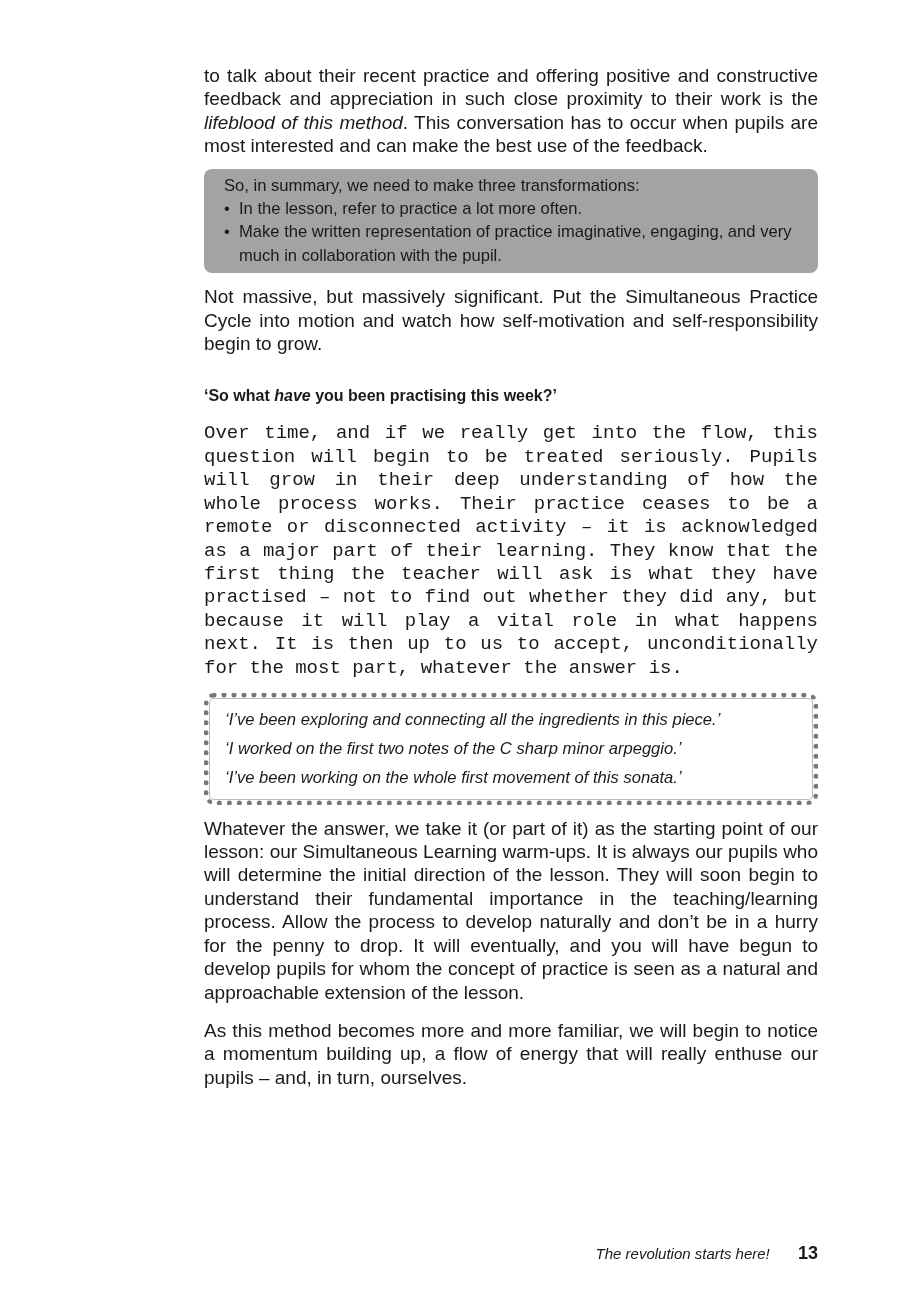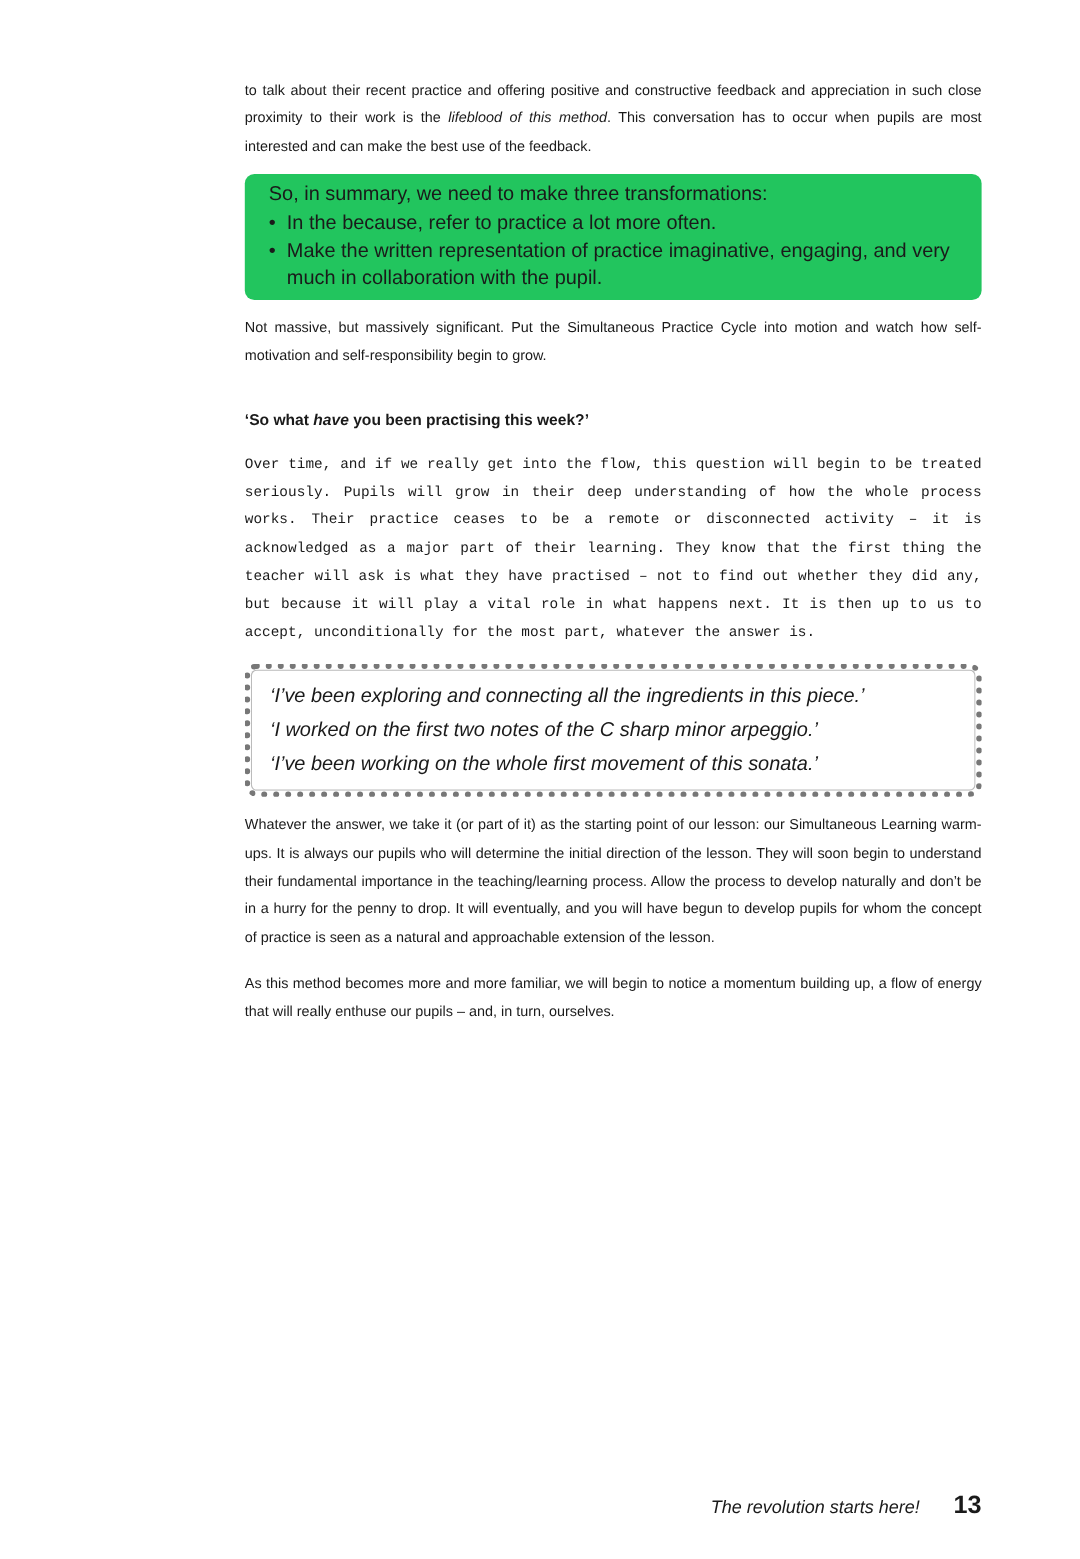--- a/index.html
+++ b/index.html
@@ -1,46 +1,46 @@
 <!DOCTYPE html>
 <html><head>
 <meta charset="utf-8">
 <style>
   html, body { margin: 0; padding: 0; background: #ffffff; }
   body { width: 900px; height: 1299px; position: relative; overflow: hidden;
          font-family: "Liberation Sans", sans-serif; color: #1a1a1a; }
   .page { position: absolute; left: 204px; top: 64px; width: 614px; }
-  p { margin: 0; font-size: 12px; line-height: 23.4px; text-align: justify; }
+  p { margin: 0; font-size: 19px; line-height: 23.4px; text-align: justify; }
   .p1 { margin-bottom: 11px; }
-  .summary { background: #22c55e; border-radius: 8px; padding: 5px 20px 6px 20px; margin-bottom: 12px; }
+  .summary { background: #a3a3a3; border-radius: 8px; padding: 5px 20px 6px 20px; margin-bottom: 12px; }
   .summary .line { font-size: 16.6px; line-height: 23.4px; }
   .summary ul { list-style: none; margin: 0; padding: 0; }
   .summary li { font-size: 16.6px; line-height: 23.4px; padding-left: 15px; position: relative; }
   .summary li::before { content: "\2022"; position: absolute; left: 0; }
   .p2 { margin-bottom: 29px; }
-  h2 { font-size: 13px; font-weight: bold; margin: 12px 0 14px 0; line-height: 24px; }
+  h2 { font-size: 16px; font-weight: bold; margin: 12px 0 14px 0; line-height: 24px; }
   .p3 { margin-bottom: 13px; font-family: Liberation Mono, monospace; }
   .quotes { border: 5px dotted #777; border-radius: 10px; padding: 10px 16px 5px 16px; margin-bottom: 12px;
             box-shadow: 0 0 0 1px #bbb inset; }
   .quotes .q { font-style: italic; font-size: 16.6px; line-height: 23.4px; margin-bottom: 5.5px; text-align: left; }
   .p4 { margin-bottom: 15px; }
   .footer { position: absolute; top: 1243px; right: 82px; font-size: 15px; }
   .footer .title { font-style: italic; margin-right: 24px; }
-  .footer .num { font-weight: bold; font-size: 21px; }
+  .footer .num { font-weight: bold; font-size: 18px; }
 </style>
 </head>
 <body>
 
 <div class="page">
   <p class="p1"><span>to talk about their recent practice and offering positive and constructive feedback and appreciation in such close proximity to their work is the </span><em>lifeblood of this method</em><span>. This conversation has to occur when pupils are most interested and can make the best use of the feedback.</span></p>
 
   <div class="summary">
     <div class="line">So, in summary, we need to make three transformations:</div>
     <ul>
-      <li>In the because, refer to practice a lot more often.</li>
+      <li>In the lesson, refer to practice a lot more often.</li>
       <li>Make the written representation of practice imaginative, engaging, and very much in collaboration with the pupil.</li>
     </ul>
   </div>
 
   <p class="p2">Not massive, but massively significant. Put the Simultaneous Practice Cycle into motion and watch how self-motivation and self-responsibility begin to grow.</p>
 
   <h2><span>‘So what </span><em>have</em><span> you been practising this week?’</span></h2>
 
   <p class="p3">Over time, and if we really get into the flow, this question will begin to be treated seriously. Pupils will grow in their deep understanding of how the whole process works. Their practice ceases to be a remote or disconnected activity – it is acknowledged as a major part of their learning. They know that the first thing the teacher will ask is what they have practised – not to find out whether they did any, but because it will play a vital role in what happens next. It is then up to us to accept, unconditionally for the most part, whatever the answer is.</p>
 

